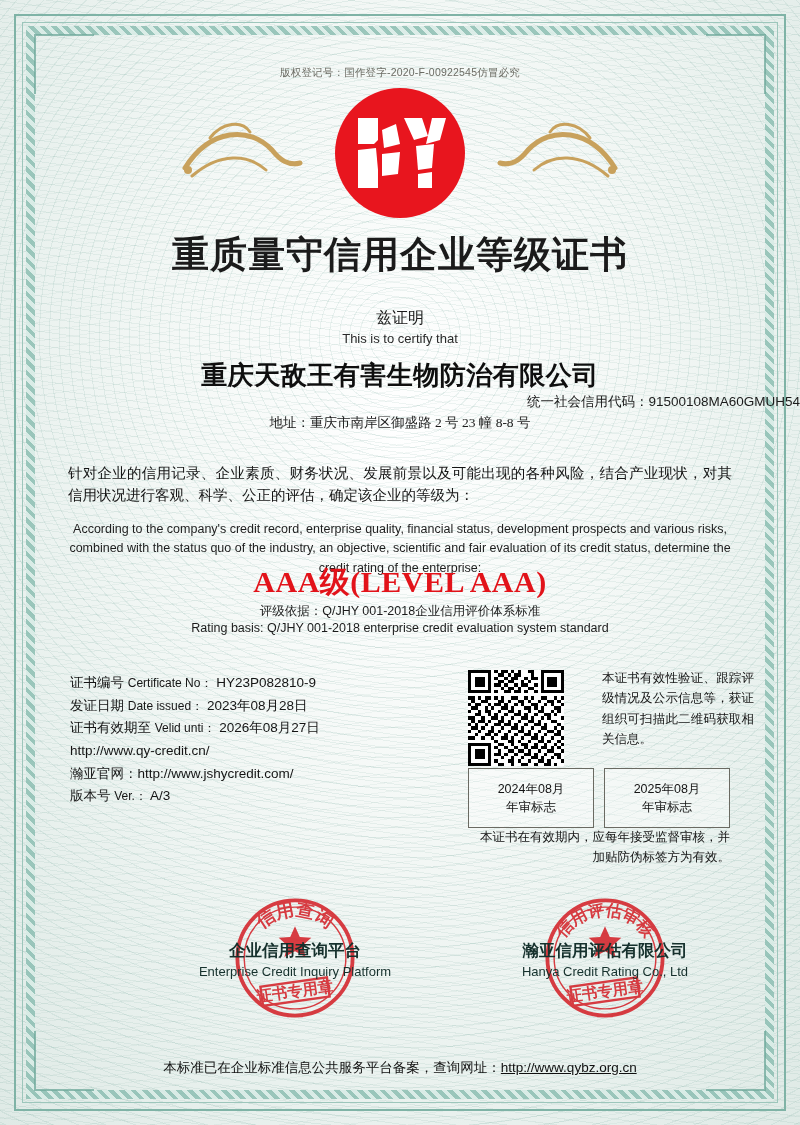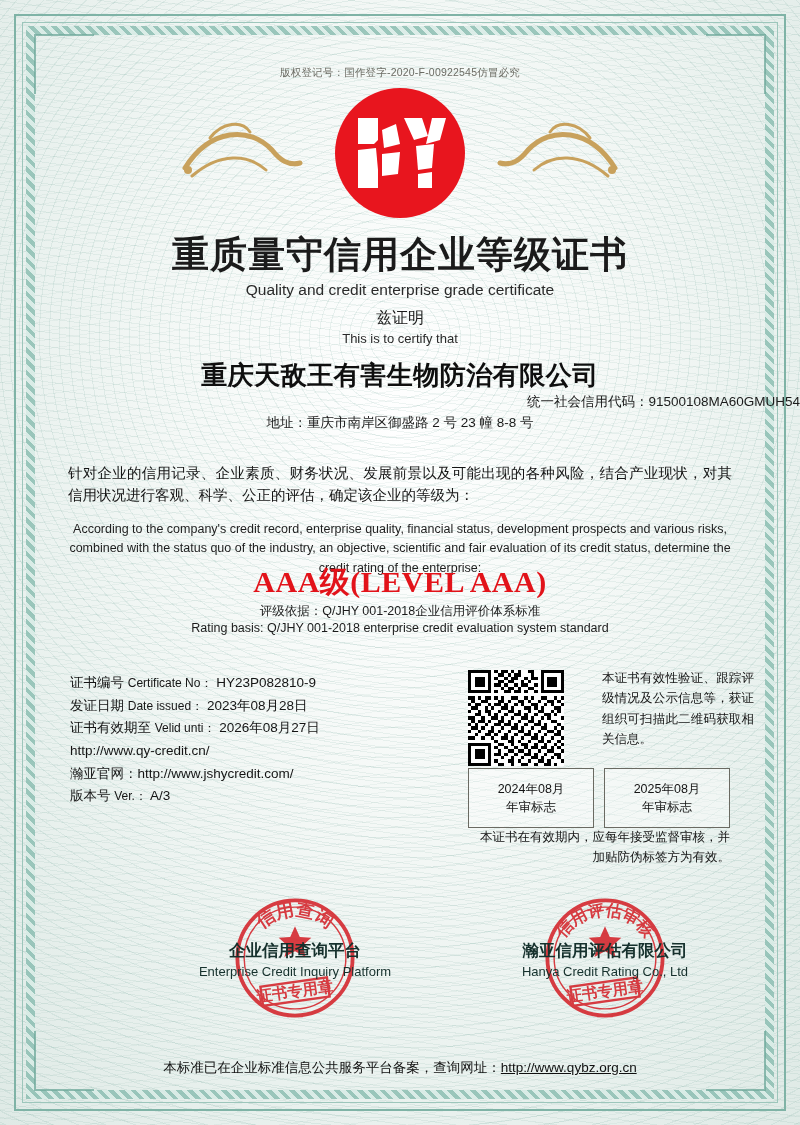--- a/index.html
+++ b/index.html
@@ -94,21 +94,21 @@
   .company{
     position:absolute;top:358px;left:0;right:0;text-align:center;
     font-size:26px;font-weight:bold;color:#0f0f0f;letter-spacing:.5px;
   }
   .code{
     position:absolute;top:393px;left:0;right:0;text-align:right;
     font-size:13.5px;color:#1b1b1b;
   }
   .addr{
     position:absolute;top:414px;left:0;right:0;text-align:center;
-    font-size:13.5px;color:#1b1b1b;
+    font-size:13.5px;color:#1b1b1b;font-family:Liberation Serif, serif;
   }
 
   .body-cn{
     position:absolute;top:462px;left:68px;right:68px;
     font-size:14.5px;line-height:1.55;color:#141414;text-align:justify;
   }
   .body-en{
     position:absolute;top:520px;left:68px;right:68px;
     font-size:12.5px;line-height:1.55;color:#1d1d1d;text-align:center;
   }
@@ -219,21 +219,20 @@
           <polygon points="52,8 70,8 76,26 62,30"></polygon>
           <polygon points="80,8 94,8 88,30 74,34"></polygon>
           <polygon points="64,36 82,34 80,58 66,60"></polygon>
           <polygon points="66,64 80,62 80,78 66,78"></polygon>
         </g>
       </svg>
     </div>
   </div>
 
   <div class="title-cn">重质量守信用企业等级证书</div>
-  <div class="title-en">Quality and credit enterprise grade certificate</div>
   <div class="certify-cn">兹证明</div>
   <div class="certify-en">This is to certify that</div>
 
   <div class="company">重庆天敌王有害生物防治有限公司</div>
   <div class="code">统一社会信用代码：91500108MA60GMUH54</div>
   <div class="addr">地址：重庆市南岸区御盛路 2 号 23 幢 8-8 号</div>
 
   <div class="body-cn">针对企业的信用记录、企业素质、财务状况、发展前景以及可能出现的各种风险，结合产业现状，对其信用状况进行客观、科学、公正的评估，确定该企业的等级为：</div>
   <div class="body-en">According to the company's credit record, enterprise quality, financial status, development prospects and various risks, combined with the status quo of the industry, an objective, scientific and fair evaluation of its credit status, determine the credit rating of the enterprise:</div>
 

